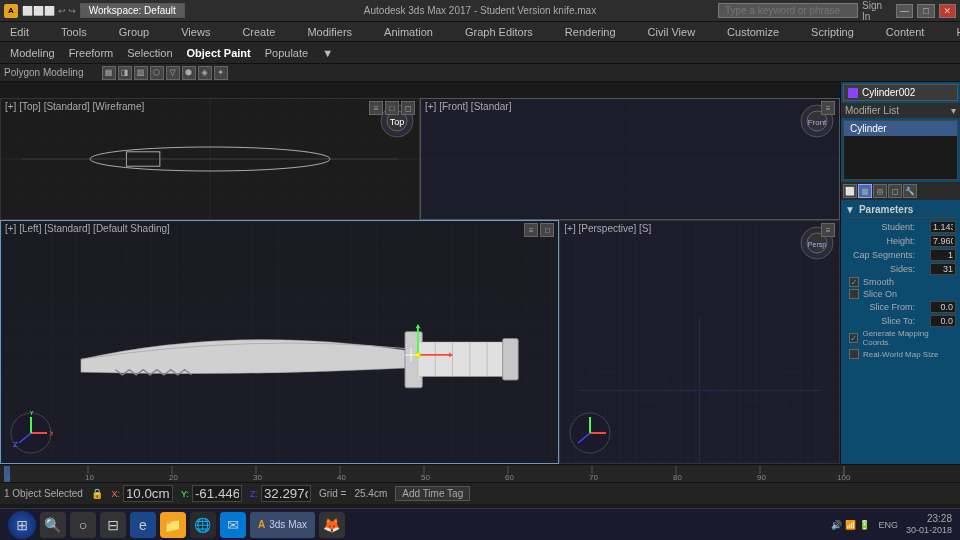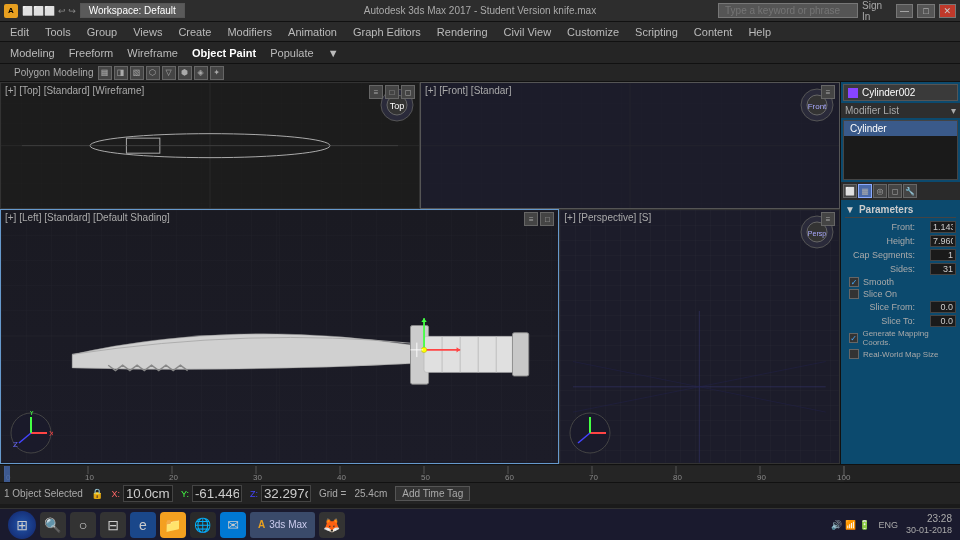--- a/index.html
+++ b/index.html
@@ -83,21 +83,21 @@
     .win-btn.close { background: #c0392b; }
 
     
     #menu-bar {
       height: 20px;
       background: #2a2a2a;
       display: flex;
       align-items: center;
       padding: 0 4px;
       border-bottom: 1px solid #111;
-      gap: 4px;
+      gap: 20px;
     }
     .menu-item {
       padding: 1px 6px;
       font-size: 11px;
       color: #bbb;
       cursor: pointer;
       white-space: nowrap;
     }
 
     
@@ -387,23 +387,23 @@
       color: #aaa;
       cursor: pointer;
     }
 
     
     #toolbar2 {
       height: 18px;
       background: #252525;
       display: flex;
       align-items: center;
-      padding: 0 14px;
+      padding: 0 4px;
       border-bottom: 1px solid #111;
-      gap: 0;
+      gap: 14px;
       font-size: 10px;
       color: #aaa;
     }
 
     .coord-display {
       display: flex;
       align-items: center;
       gap: 3px;
       font-size: 9px;
     }
@@ -460,21 +460,21 @@
   <span class="menu-item">Civil View</span>
   <span class="menu-item">Customize</span>
   <span class="menu-item">Scripting</span>
   <span class="menu-item">Content</span>
   <span class="menu-item">Help</span>
 </div>
 
 <div id="toolbar">
   <span class="toolbar-item">Modeling</span>
   <span class="toolbar-item">Freeform</span>
-  <span class="toolbar-item">Wireframe</span>
+  <span class="toolbar-item">Selection</span>
   <span class="toolbar-item active">Object Paint</span>
   <span class="toolbar-item">Populate</span>
   <span class="toolbar-item">▼</span>
 </div>
 
 <div id="toolbar2">
   <span>Polygon Modeling</span>
   <div style="display:flex;gap:2px;margin-left:4px;">
     <div class="vp-icon">▦</div>
     <div class="vp-icon">◨</div>
@@ -484,21 +484,21 @@
     <div class="vp-icon">⬢</div>
     <div class="vp-icon">◈</div>
     <div class="vp-icon">✦</div>
   </div>
 </div>
 
 <div id="main" style="height:calc(540px - 22px - 20px - 22px - 18px - 44px - 32px); display:flex;">
 
   <div id="viewports">
 
-    <div class="viewport-row" style="flex:1; display:flex;">
+    <div class="viewport-row" style="flex:1; display:flex;margin-top:16px;">
 
       <div class="viewport top-view" style="flex:1; position:relative; border:1px solid #333;">
         <div class="viewport-label">[+] [Top] [Standard] [Wireframe]</div>
 
         <svg class="grid-svg">
           <defs>
             <pattern id="g1" width="20" height="20" patternUnits="userSpaceOnUse">
               <path d="M 20 0 L 0 0 0 20" fill="none" stroke="#333" stroke-width="0.5"></path>
             </pattern>
           </defs>
@@ -684,21 +684,21 @@
       <div class="vp-icon">◻</div>
       <div class="vp-icon">🔧</div>
     </div>
 
     <div class="params-section">
       <div class="params-title">
         <span>▼</span>
         <span>Parameters</span>
       </div>
       <div class="param-row">
-        <span class="param-label">Front:</span>
+        <span class="param-label">Student:</span>
         <input class="param-value" value="1.143cm" style="">
       </div>
       <div class="param-row">
         <span class="param-label">Height:</span>
         <input class="param-value" value="7.960cm" style="">
       </div>
       <div class="param-row">
         <span class="param-label">Cap Segments:</span>
         <input class="param-value" value="1" style="">
       </div>

